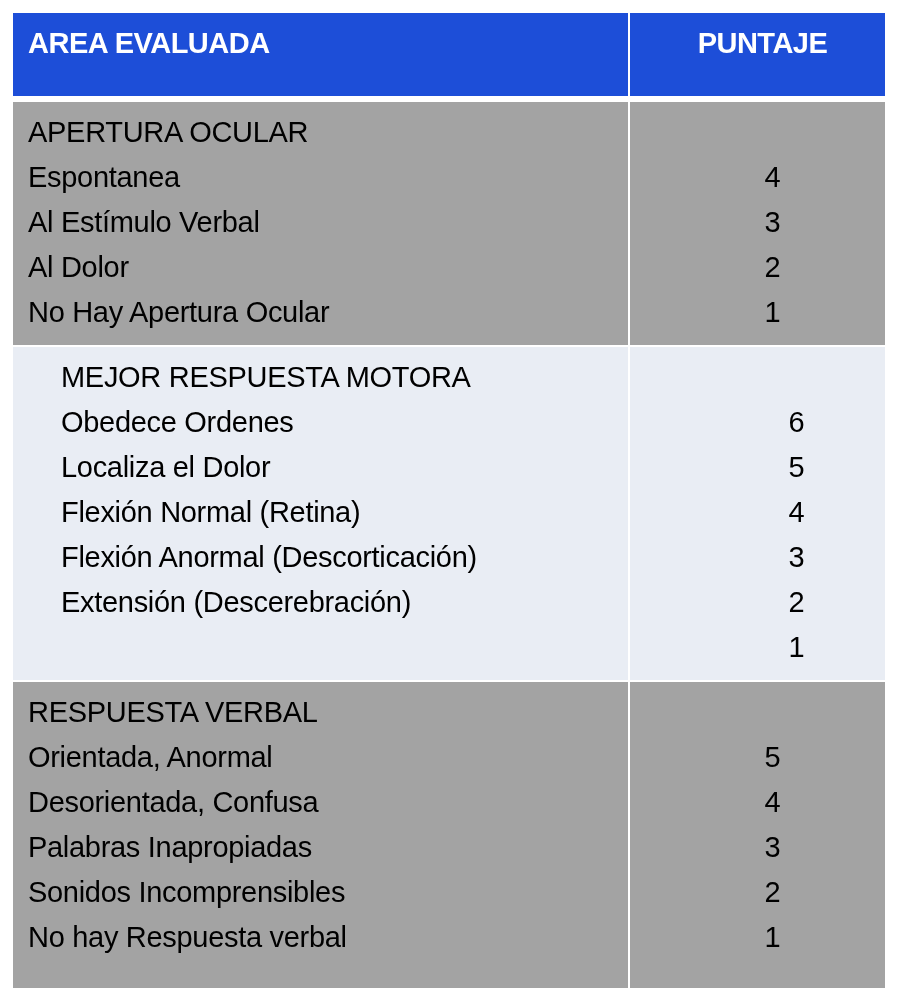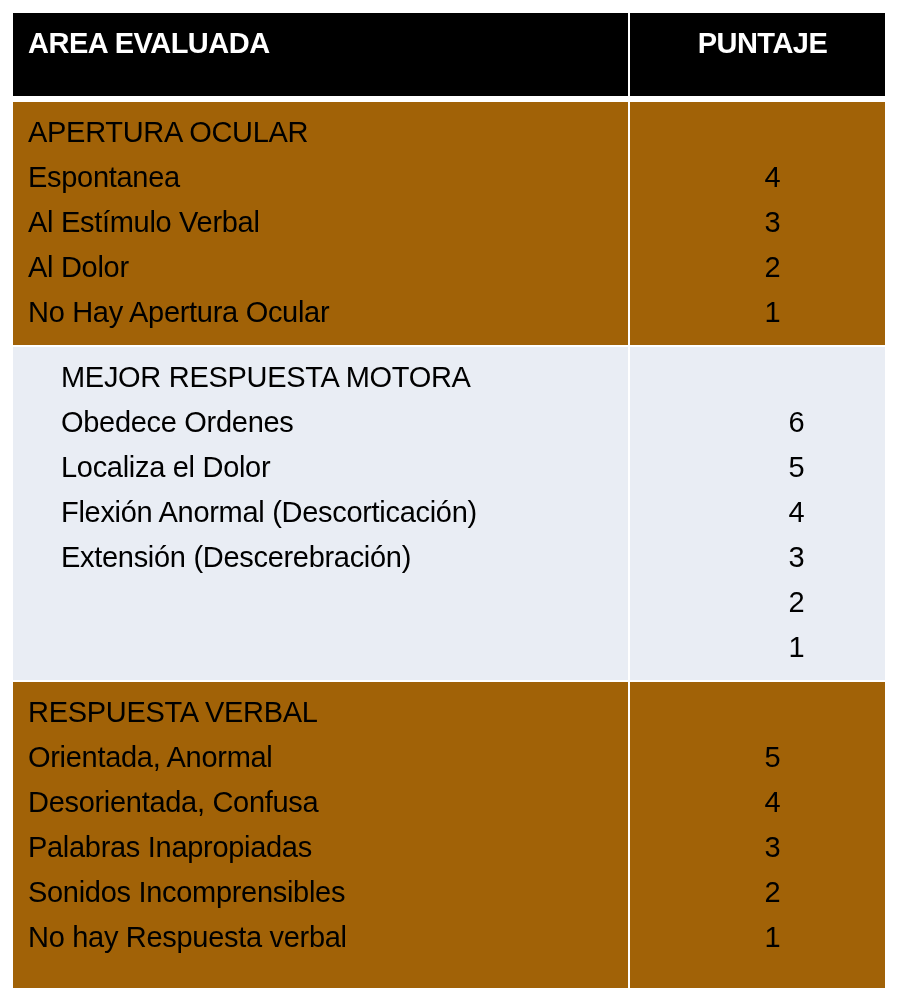--- a/index.html
+++ b/index.html
@@ -3,27 +3,27 @@
 <meta charset="utf-8">
 <style>
   html, body { margin: 0; padding: 0; background: #ffffff; }
   body { width: 898px; height: 988px; position: relative; overflow: hidden;
          font-family: "Liberation Sans", sans-serif; color: #000; }
   .tbl { position: absolute; left: 13px; top: 13px; width: 872px; }
   .row { display: flex; }
   .cell-left { width: 615px; box-sizing: border-box; padding-left: 15px; }
   .cell-right { width: 255px; margin-left: 2px; box-sizing: border-box; text-align: center; }
   .hdr { height: 83px; }
-  .hdr .cell-left, .hdr .cell-right { background: #000000; color: #fff; font-weight: bold;
+  .hdr .cell-left, .hdr .cell-right { background: #1d4ed8; color: #fff; font-weight: bold;
         font-size: 29px; padding-top: 14px; letter-spacing: -0.5px; }
   .hdr .cell-right { padding-left: 10px; }
   .gap { height: 6px; }
   .sect { margin-bottom: 2px; }
   .sect .cell-left, .sect .cell-right { padding-top: 8px; padding-bottom: 10px; }
-  .band-a { background: #a16207; }
+  .band-a { background: #a3a3a3; }
   .band-b { background: #e9edf4; padding-left: 48px; }
   .line { font-size: 29px; line-height: 45px; height: 45px; white-space: nowrap; letter-spacing: -0.3px; }
   .score { font-size: 29px; line-height: 45px; height: 45px; padding-left: 30px; }
 </style>
 </head>
 <body>
 
 <div class="tbl">
   <div class="row hdr">
     <div class="cell-left">AREA EVALUADA</div>
@@ -46,20 +46,21 @@
       <div class="score">2</div>
       <div class="score">1</div>
     </div>
   </div>
 
   <div class="row sect">
     <div class="cell-left band-b">
       <div class="line">MEJOR RESPUESTA MOTORA</div>
       <div class="line">Obedece Ordenes</div>
       <div class="line">Localiza el Dolor</div>
+      <div class="line">Flexión Normal (Retina)</div>
       <div class="line">Flexión Anormal (Descorticación)</div>
       <div class="line">Extensión (Descerebración)</div>
     </div>
     <div class="cell-right band-b">
       <div class="score"></div>
       <div class="score">6</div>
       <div class="score">5</div>
       <div class="score">4</div>
       <div class="score">3</div>
       <div class="score">2</div>

